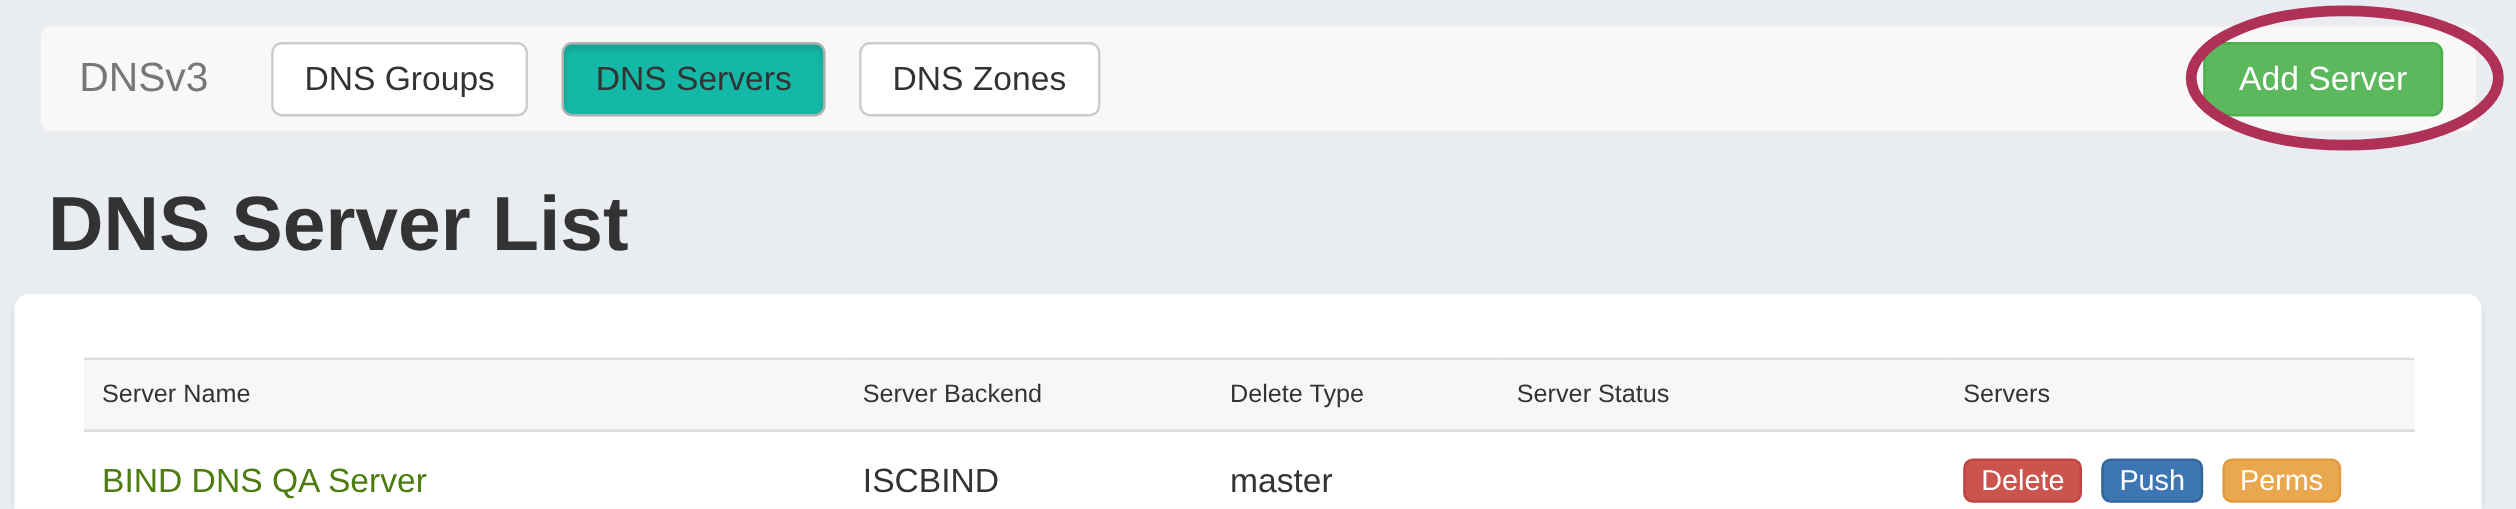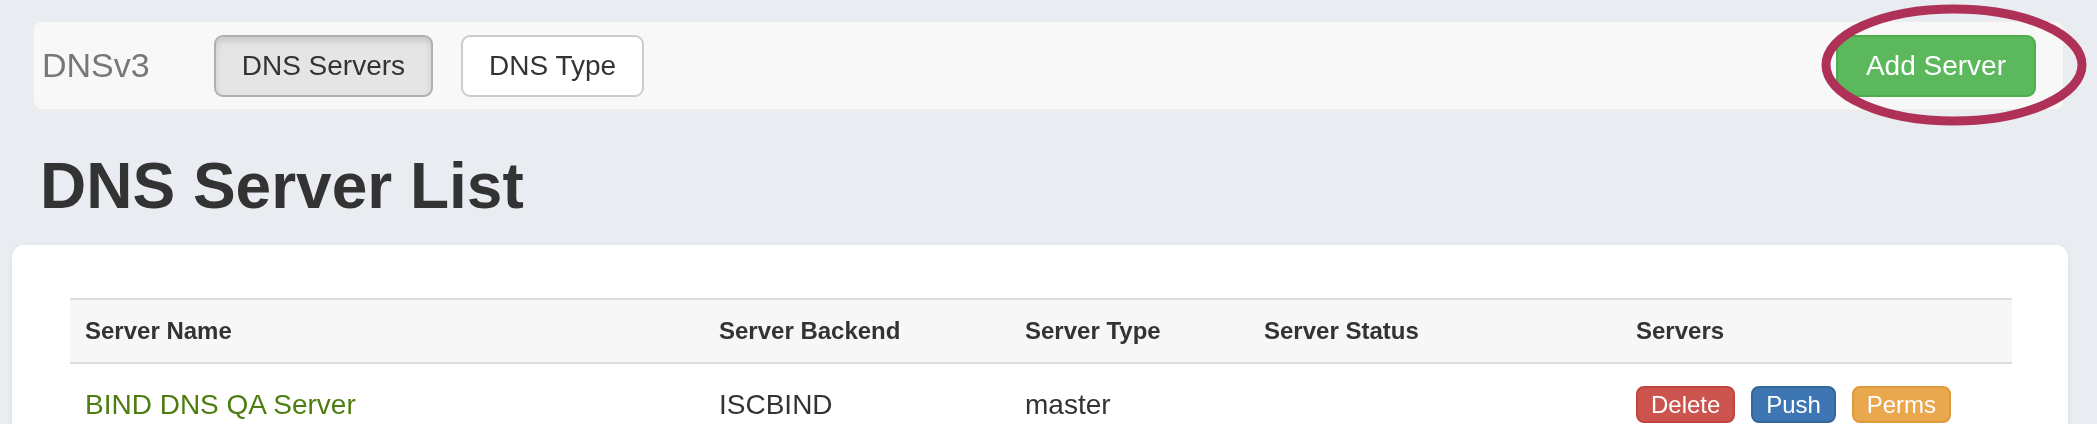--- a/index.html
+++ b/index.html
@@ -18,42 +18,41 @@
     width: 2033px; height: 91px;
     background: #f8f8f8;
     border: 2px solid #ededed;
     border-radius: 10px;
     display: flex;
     align-items: center;
   }
   .brand {
     font-size: 34px;
     color: #777;
-    margin-left: 8px;
+    margin-left: 32px;
     margin-right: 52px;
     white-space: nowrap;
   }
   .nav-btn {
     height: 62px;
     padding: 0 26px;
     margin-right: 28px;
     background: #fff;
     border: 2px solid #ccc;
     border-radius: 9px;
     font-size: 28px;
     color: #333;
     font-family: "Liberation Sans", sans-serif;
     cursor: pointer;
     white-space: nowrap;
   }
   .nav-btn.active {
-    background: #e5e5e5;
+    background: #14b8a6;
     border-color: #b0b0b0;
     box-shadow: inset 0 4px 6px rgba(0,0,0,0.12);
-    margin-left: 12px;
   }
   .btn-success {
     margin-left: auto;
     margin-right: 27px;
     height: 62px;
     padding: 0 28px;
     background: #5cb85c;
     border: 2px solid #4cae4c;
     border-radius: 9px;
     font-size: 28px;
@@ -99,22 +98,22 @@
     margin-left: 58px;
     margin-top: 53px;
     width: 1942px;
     border-collapse: collapse;
     table-layout: fixed;
   }
   .server-table th {
     background: #f7f7f7;
     border-top: 2px solid #ddd;
     border-bottom: 2px solid #ddd;
-    font-size: 24px;
-    font-weight: bold;
+    font-size: 21px;
+    font-weight: normal;
     color: #333;
     text-align: left;
     padding: 17px 10px 17px 15px;
     white-space: nowrap;
   }
   .server-table td {
     font-size: 28px;
     color: #333;
     text-align: left;
     padding: 22px 10px 14px 15px;
@@ -148,22 +147,23 @@
   }
   .action-delete { background: #cb544e; border-color: #c04540; }
   .action-push   { background: #3d76b3; border-color: #336699; }
   .action-perms  { background: #e9a74e; border-color: #de9a3c; }
 </style>
 </head>
 <body>
 
 <nav class="navbar">
   <span class="brand">DNSv3</span>
+  <button class="nav-btn">DNS Groups</button>
   <button class="nav-btn active">DNS Servers</button>
-  <button class="nav-btn">DNS Type</button>
+  <button class="nav-btn">DNS Zones</button>
   <button class="btn-success">Add Server</button>
 </nav>
 
 <svg class="annotation-svg" viewBox="0 0 278 126">
   <ellipse cx="139" cy="63" rx="128" ry="56" fill="none" stroke-width="9" stroke="#b03158"></ellipse>
 </svg>
 
 <h1 class="page-title">DNS Server List</h1>
 
 <div class="card">
@@ -172,21 +172,21 @@
       <col class="col-name">
         <col class="col-backend">
         <col class="col-type">
         <col class="col-status">
         <col class="col-actions">
     </colgroup>
     <thead>
       <tr>
         <th>Server Name</th>
         <th>Server Backend</th>
-        <th>Server Type</th>
+        <th>Delete Type</th>
         <th>Server Status</th>
         <th>Servers</th>
       </tr>
     </thead>
     <tbody>
       <tr>
         <td>
           <a class="server-link">BIND DNS QA Server</a>
         </td>
         <td>ISCBIND</td>

